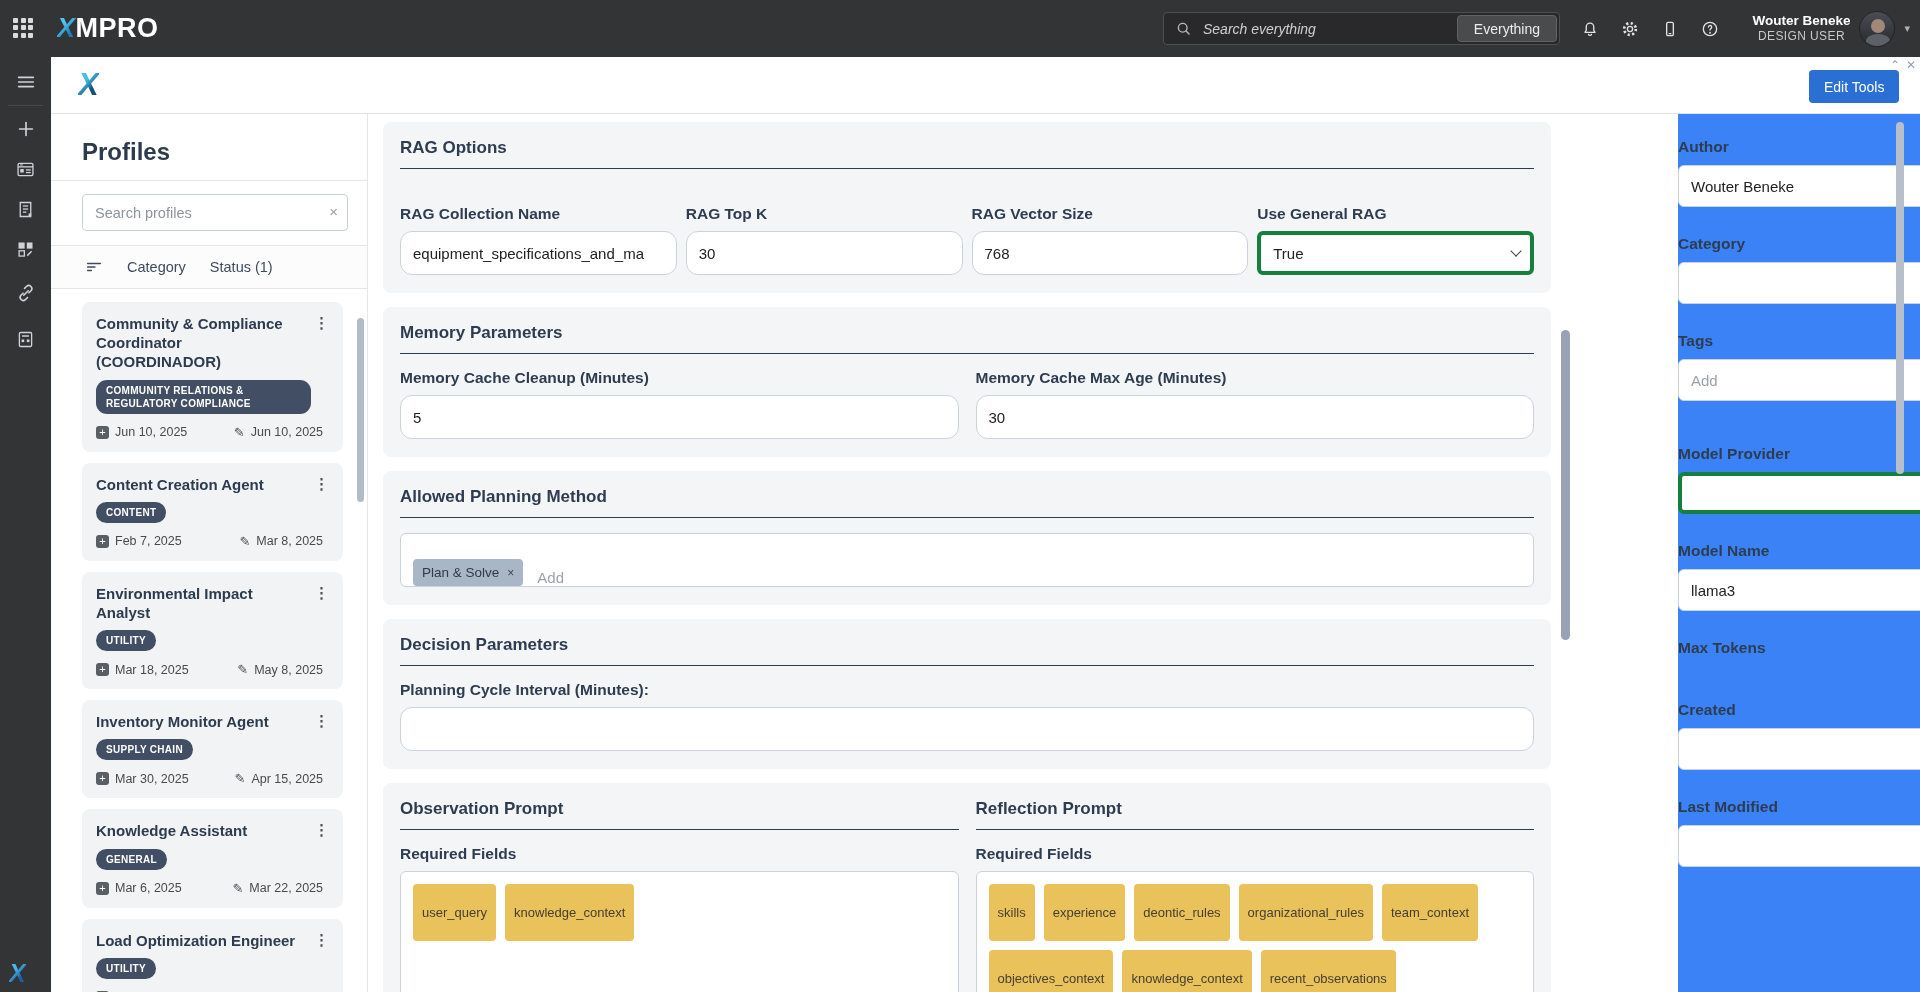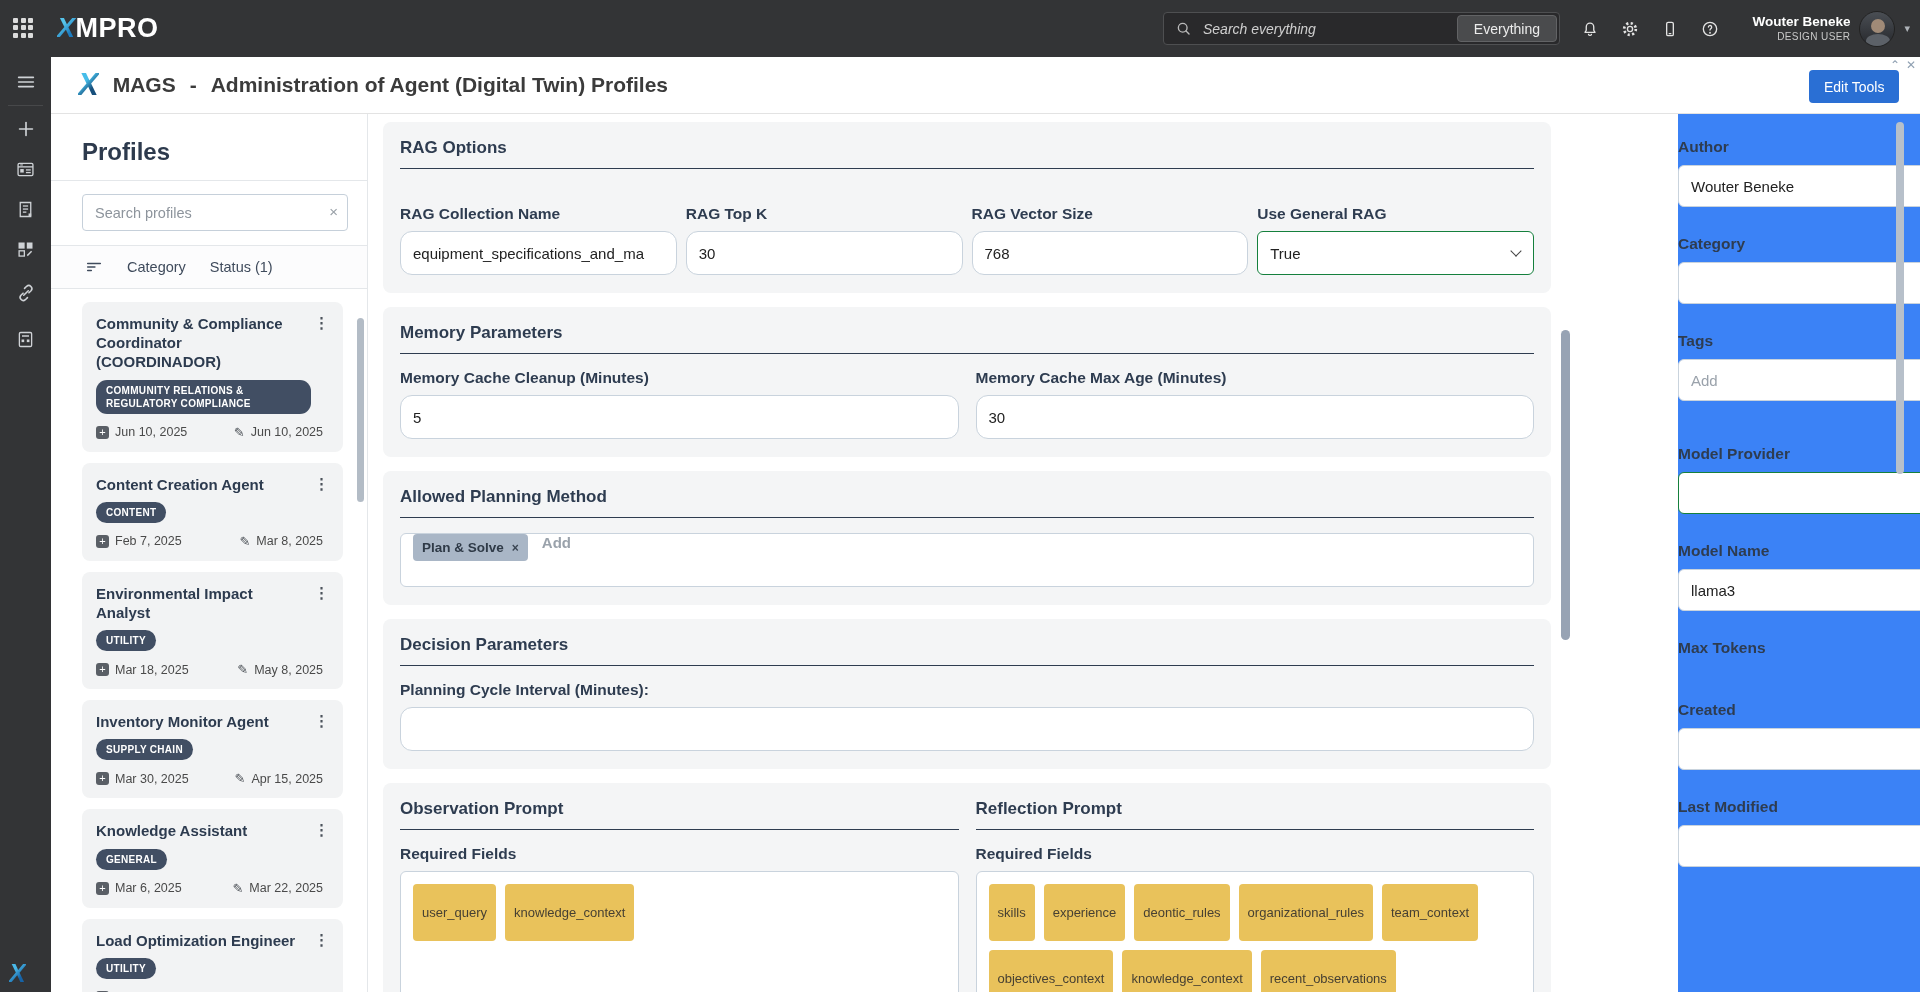--- a/index.html
+++ b/index.html
@@ -23,21 +23,21 @@
   .searchbar input { flex:1; background:transparent; border:none; outline:none; color:#e8e8e8;
     font-size:14px; font-style:italic; min-width:0; }
   .searchbar input::placeholder { color:#cfcfcf; }
   .scope-btn { margin-right:2px; height:27px; padding:0 16px; background:#4a4b4d; border:1px solid #626365;
     border-radius:4px; color:#ececec; font-size:14px; cursor:pointer; }
   .top-icons { position:absolute; left:1580px; top:0; height:57px; display:flex; align-items:center; gap:20px; }
   .tico { display:flex; cursor:pointer; }
   .user-block { position:absolute; right:10px; top:0; height:57px; display:flex; align-items:center; gap:9px; }
   .user-text { text-align:right; line-height:1.2; }
   .user-name { color:#fff; font-size:13.5px; font-weight:700; }
-  .user-role { color:#c9c9c9; font-size:10px; letter-spacing:0.4px; }
+  .user-role { color:#c9c9c9; font-size:12px; letter-spacing:0.4px;text-align:center; }
   .avatar { width:36px; height:36px; border-radius:50%; position:relative; overflow:hidden;
     background:linear-gradient(180deg,#4a4e54,#26282c); border:1px solid #222; }
   .avatar::before { content:""; position:absolute; left:11px; top:7px; width:14px; height:14px;
     border-radius:50%; background:#a08a77; }
   .avatar::after { content:""; position:absolute; left:6px; top:22px; width:24px; height:14px;
     border-radius:50% 50% 0 0; background:#5c6168; }
   .caret { color:#aeb2b8; font-size:11px; }
 
   
   .rail { position:absolute; left:0; top:57px; width:51px; height:935px; background:#333436; z-index:20; }
@@ -95,27 +95,27 @@
   .sect h3 { margin:0 0 10px 0; font-size:17px; color:#2e3c50; }
   .sect .darkline { height:1px; background:#2e3c50; margin-bottom:15px; }
   .field label { display:block; font-size:15.5px; font-weight:700; color:#2e3c50; margin-bottom:8px; white-space:nowrap; }
   .field input, .field .tagbox { width:100%; height:44px; background:#fff; border:1px solid #c9d3dd; border-radius:12px;
     padding:0 12px; font-size:15px; color:#222; outline:none; font-family:"Liberation Sans",sans-serif;}
   .grid4 { display:grid; grid-template-columns:repeat(4,1fr); gap:9px;margin-top:36px; }
   .grid3 { display:grid; grid-template-columns:repeat(3,1fr); gap:17px; }
   .grid2 { display:grid; grid-template-columns:repeat(2,1fr); gap:17px; }
   .rowgap { margin-bottom:14px; }
   .selectwrap { position:relative; }
-  .selectwrap select { width:100%; height:44px; background:#fff; border:1px solid #15803d; border-radius:6px;
+  .selectwrap select { width:100%; height:44px; background:#fff; border:4px solid #15803d; border-radius:6px;
     padding:0 12px; font-size:15px; color:#222; outline:none; appearance:none; -webkit-appearance:none;
     font-family:"Liberation Sans",sans-serif;}
   .chev { position:absolute; right:14px; top:16px; width:8px; height:8px; border-right:1.8px solid #444;
     border-bottom:1.8px solid #444; transform:rotate(45deg); pointer-events:none; }
   .chipinput { width:100%; height:54px; background:#fff; border:1px solid #c9d3dd; border-radius:6px;
-    display:flex; align-items:flex-start; padding:0 12px; gap:14px;font-weight:bold; }
+    display:flex; align-items:flex-end; padding:0 12px; gap:14px; }
   .chip { background:#a9b6c6; color:#2f3a47; font-size:13.5px; border-radius:4px; padding:6px 9px;
     display:inline-flex; align-items:center; gap:8px; }
   .chip .chip-x { cursor:pointer; color:#3a4552; font-size:12px; }
   .addtext { color:#9aa2ab; font-size:15px; }
   .prompt-box { height:130px; background:#fff; border:1px solid #c9d3dd; border-radius:6px; padding:12px;
     display:flex; flex-wrap:wrap; gap:9px; align-content:flex-start; }
   .ytag { background:#e9c25b; color:#45านan; color:#474032; font-size:13px; padding:21px 9px; border-radius:4px; height:fit-content; }
 
   
   .main-scroll { position:absolute; left:1561px; top:330px; width:9px; height:310px; background:#97a3b4; border-radius:4.5px; z-index:5;}
@@ -255,25 +255,20 @@
           <path d="M8 8h8" stroke-width="1.7"></path>
           <rect x="7.5" y="12" width="3" height="3" fill="#cfd2d6" stroke="none"></rect>
           <rect x="13.5" y="12" width="3" height="3" fill="#cfd2d6" stroke="none"></rect>
         </svg>
     </div>
     <span class="rail-bottom-logo">X</span>
   </div>
 
   <div class="pheader">
     <span class="xlogo">X</span>
-    <div class="ptitle-wrap">
-      <span class="papp">MAGS</span>
-      <span class="psep">-</span>
-      <span class="ptitle">Administration of Agent (Digital Twin) Profiles</span>
-    </div>
     <button class="edit-tools">Edit Tools</button>
     <div class="corner-ctrls">
       <span>⌃</span>
       <span>✕</span>
     </div>
   </div>
 
   <aside class="profiles">
     <h2>Profiles</h2>
     <div class="pdiv"></div>

